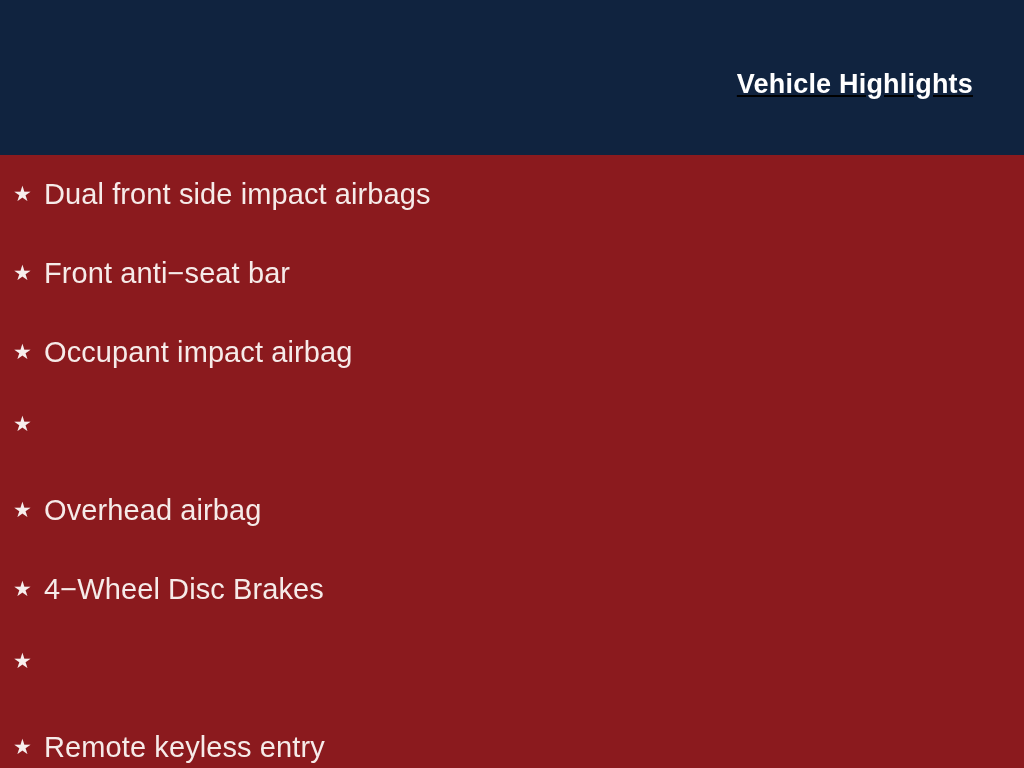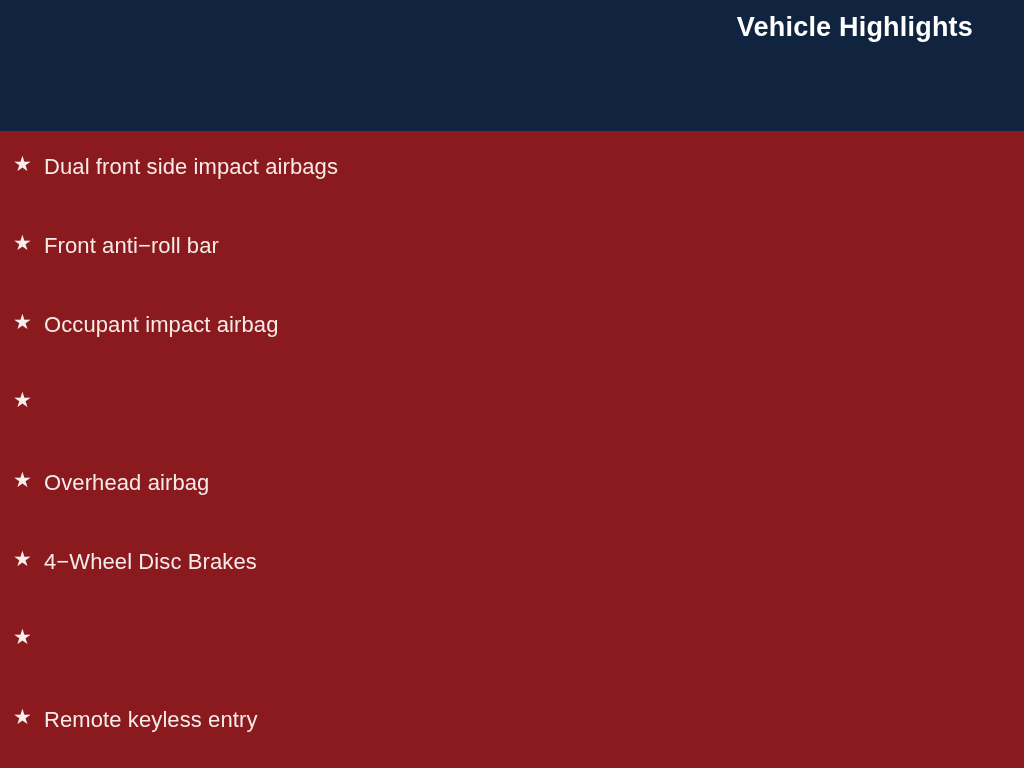--- a/index.html
+++ b/index.html
@@ -20,26 +20,28 @@
     width: 1024px;
     height: 768px;
     background: #8b1a1e;
     display: flex;
     flex-direction: column;
   }
 
   
   .slide-header {
     flex: 0 0 auto;
-    height: 131px;
+    height: 155px;
     background: #10233f;
     display: flex;
+    align-items: center;
     justify-content: flex-end;
     box-sizing: border-box;
     padding: 0 51px 0 0;
+    text-decoration: underline;
   }
 
   .slide-title {
     color: #ffffff;
     font-family: "Liberation Sans", sans-serif;
     font-size: 27px;
     font-weight: bold;
     letter-spacing: 0.2px;
     line-height: 1;
     white-space: nowrap;
@@ -89,21 +91,21 @@
     text-align: left;
     font-family: "DejaVu Sans", sans-serif;
     position: relative;
     top: -3px;
   }
 
   .highlight-label {
     flex: 0 1 auto;
     color: #f6ebe9;
     font-family: "Liberation Sans", sans-serif;
-    font-size: 22px;
+    font-size: 29px;
     font-weight: normal;
     line-height: 1;
     letter-spacing: 0.1px;
     white-space: nowrap;
   }
 </style>
 </head>
 <body>
 
 <div class="slide">
@@ -115,21 +117,21 @@
   <div class="slide-body">
     <ul class="highlights-list">
 
       <li class="highlight-item">
         <span class="bullet-star">★</span>
         <span class="highlight-label">Dual front side impact airbags</span>
       </li>
 
       <li class="highlight-item">
         <span class="bullet-star">★</span>
-        <span class="highlight-label">Front anti−roll bar</span>
+        <span class="highlight-label">Front anti−seat bar</span>
       </li>
 
       <li class="highlight-item">
         <span class="bullet-star">★</span>
         <span class="highlight-label">Occupant impact airbag</span>
       </li>
 
       <li class="highlight-item">
         <span class="bullet-star">★</span>
       </li>

